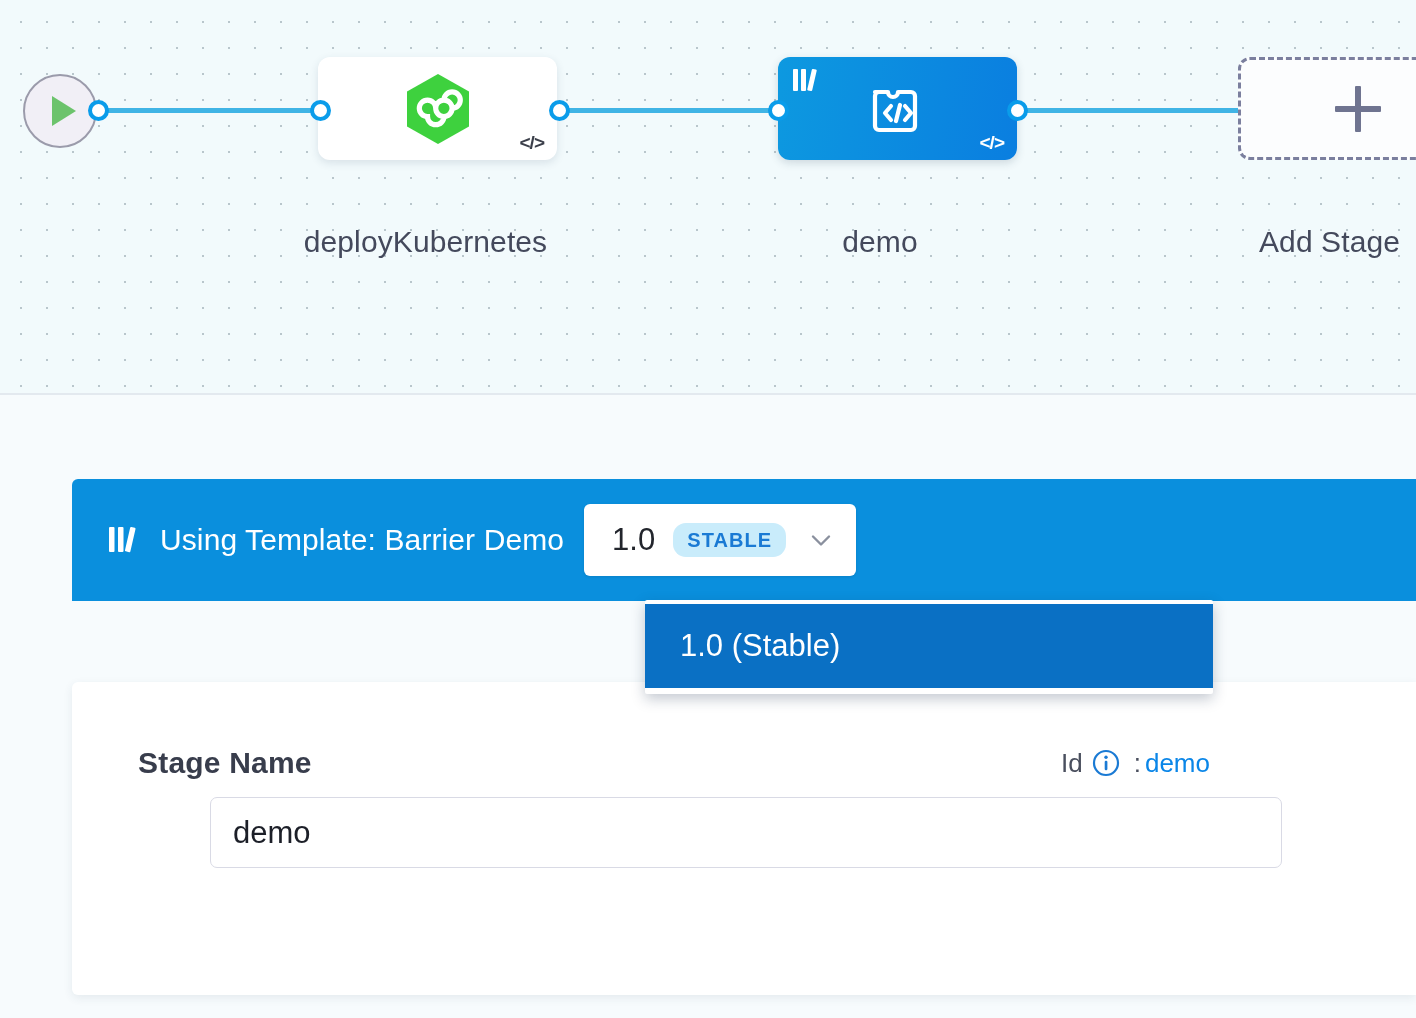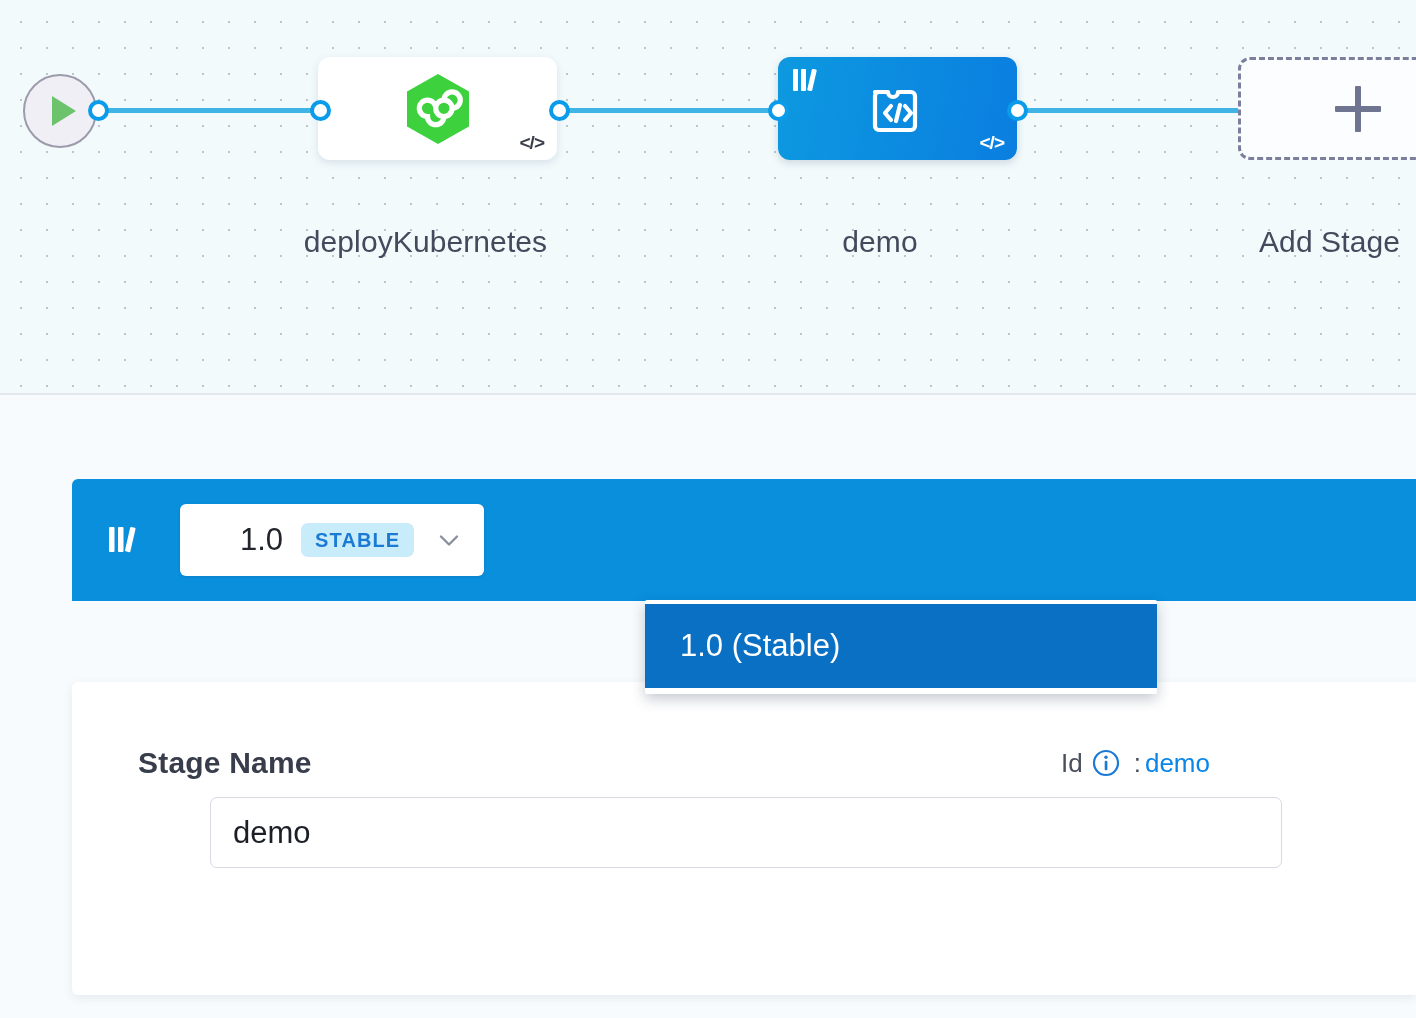--- a/index.html
+++ b/index.html
@@ -225,44 +225,43 @@
     align-items: center;
     padding: 0 22px 0 28px;
     box-sizing: border-box;
     cursor: pointer;
     box-shadow: 0 1px 3px rgba(0,0,0,0.10);
   }
   .version-num {
     font-size: 31px;
     color: #22252c;
     margin-right: 18px;
-    margin-left: 32px;
   }
   .stable-badge {
     background: #c9ecfb;
     color: #1a7ad4;
     font-size: 20px;
     font-weight: bold;
     letter-spacing: 1.1px;
     padding: 7px 14px;
-    border-radius: 7px;
+    border-radius: 13px;
     line-height: 1;
   }
   .chevron {
     margin-left: 22px;
     width: 26px;
     height: 26px;
     display: block;
   }
 
   .version-menu {
     position: absolute;
     left: 645px;
     top: 205px;
-    width: 512px;
+    width: 568px;
     background: #ffffff;
     border-radius: 2px;
     box-shadow: 0 5px 14px rgba(20,40,70,0.25);
     padding: 4px 0 6px 0;
     z-index: 30;
   }
   .version-option {
     height: 84px;
     display: flex;
     align-items: center;
@@ -395,20 +394,21 @@
 <div class="canvas-divider"></div>
 
 <div class="panel-area">
 
   <div class="tmpl-bar">
     <svg class="tmpl-bar-icon" viewBox="0 0 32 30">
       <rect x="1" y="2" width="5.5" height="25" rx="1" fill="#ffffff"></rect>
       <rect x="10" y="2" width="5.5" height="25" rx="1" fill="#ffffff"></rect>
       <rect x="19.5" y="2" width="5.5" height="25" rx="1" fill="#ffffff" transform="rotate(13 22 14.5)"></rect>
     </svg>
+    <span class="tmpl-bar-text">Using Template: Barrier Demo</span>
 
     <div class="version-select">
       <span class="version-num">1.0</span>
       <span class="stable-badge">STABLE</span>
       <svg class="chevron" viewBox="0 0 26 26">
         <path d="M5 9.5 L13 17.5 L21 9.5" fill="none" stroke="#8a909e" stroke-width="2.4" stroke-linecap="round" stroke-linejoin="round"></path>
       </svg>
     </div>
   </div>
 

